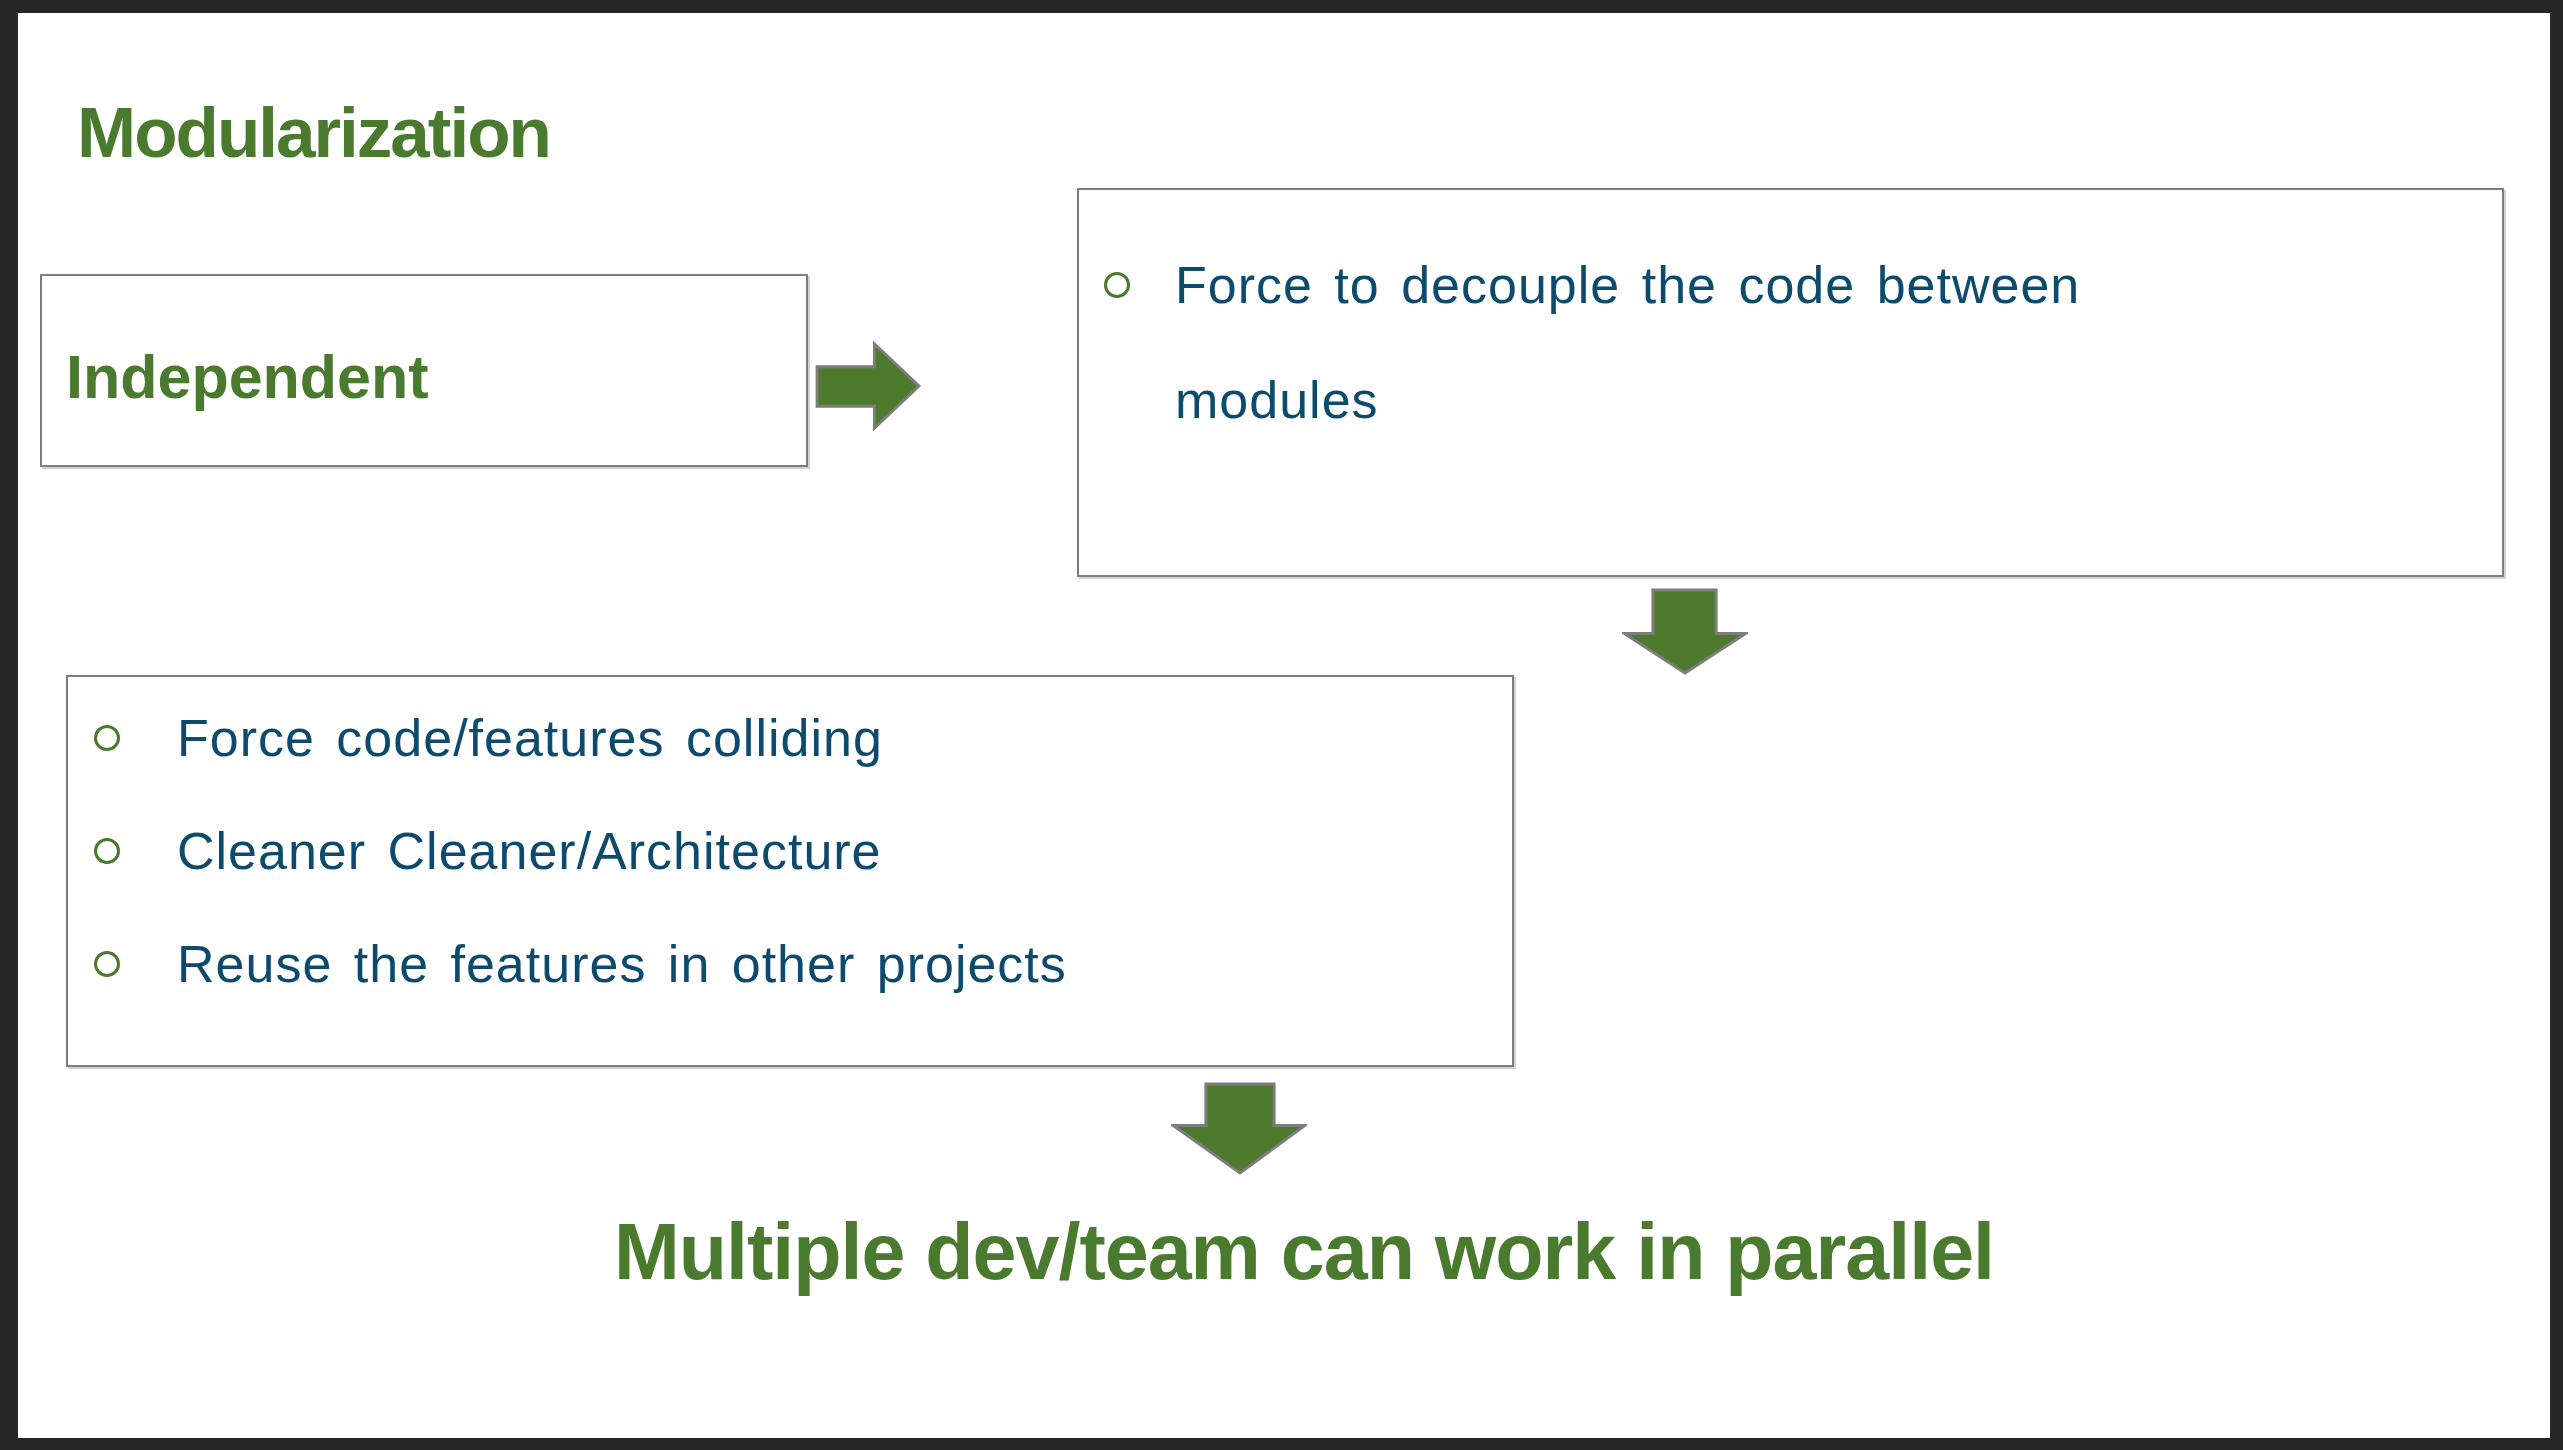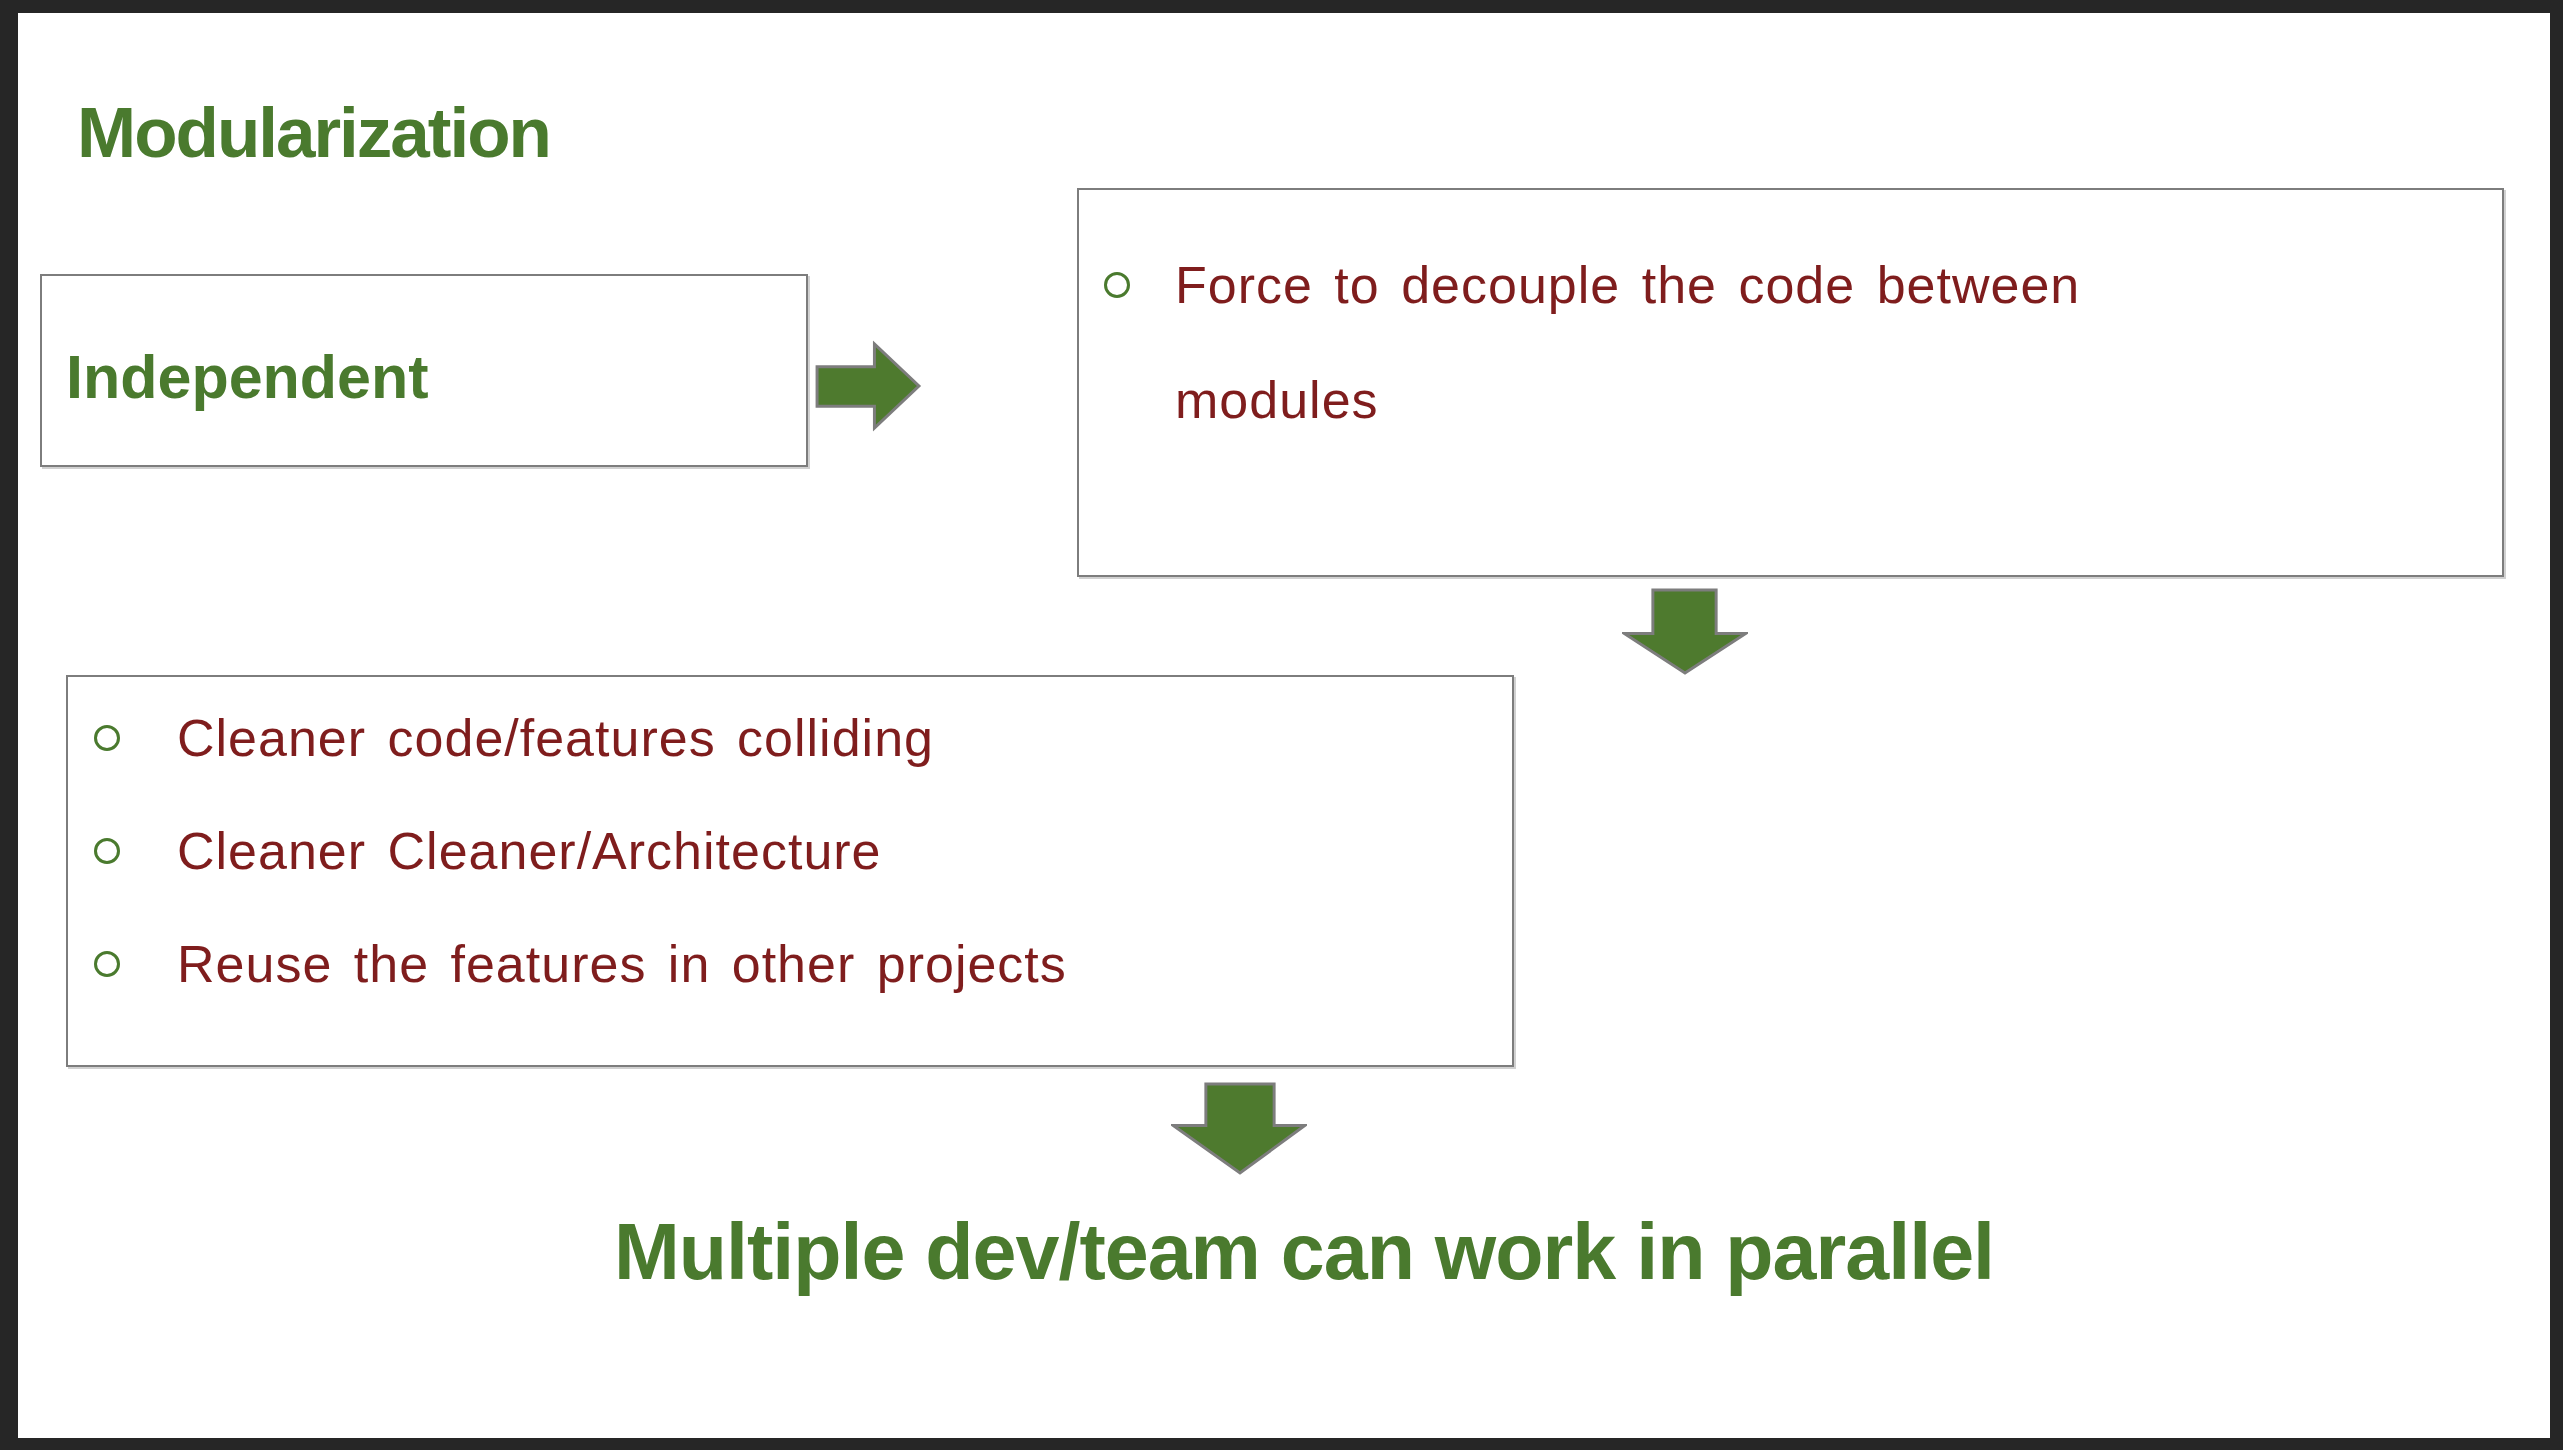--- a/index.html
+++ b/index.html
@@ -66,21 +66,21 @@
   .box-benefits .bcol { flex: 0 0 83px; }
   .ring {
     width: 26px; height: 26px;
     border: 3px solid #4a7a2e;
     border-radius: 50%;
     margin-left: 13px;
   }
   .box-benefits .ring { margin-left: 0px; }
   .btext {
     font-size: 52px;
-    color: #7f1d1d;
+    color: #0c4a6e;
     letter-spacing: 1px;
     word-spacing: 6px;
     line-height: 1;
     white-space: nowrap;
   }
   .arrow { position: absolute; }
   .arrow svg { display: block; }
   .arrow polygon { stroke: #7d7d7d; stroke-width: 3px; stroke-linejoin: miter; }
   .arrow-right { left: 797px; top: 327px; }
   .arrow-down-1 { left: 1604px; top: 575px; }
@@ -131,21 +131,21 @@
     <svg width="126" height="87" viewBox="0 0 127 88">
       <polygon points="31,2 95,2 95,46 125,46 63.5,86 2,46 31,46" fill="#4e7a2e"></polygon>
     </svg>
   </div>
 
   <div class="gbox box-benefits">
     <div class="brow">
       <span class="bcol">
         <span class="ring"></span>
       </span>
-      <span class="btext">Cleaner code/features colliding</span>
+      <span class="btext">Force code/features colliding</span>
     </div>
     <div class="brow">
       <span class="bcol">
         <span class="ring"></span>
       </span>
       <span class="btext">Cleaner Cleaner/Architecture</span>
     </div>
     <div class="brow">
       <span class="bcol">
         <span class="ring"></span>

